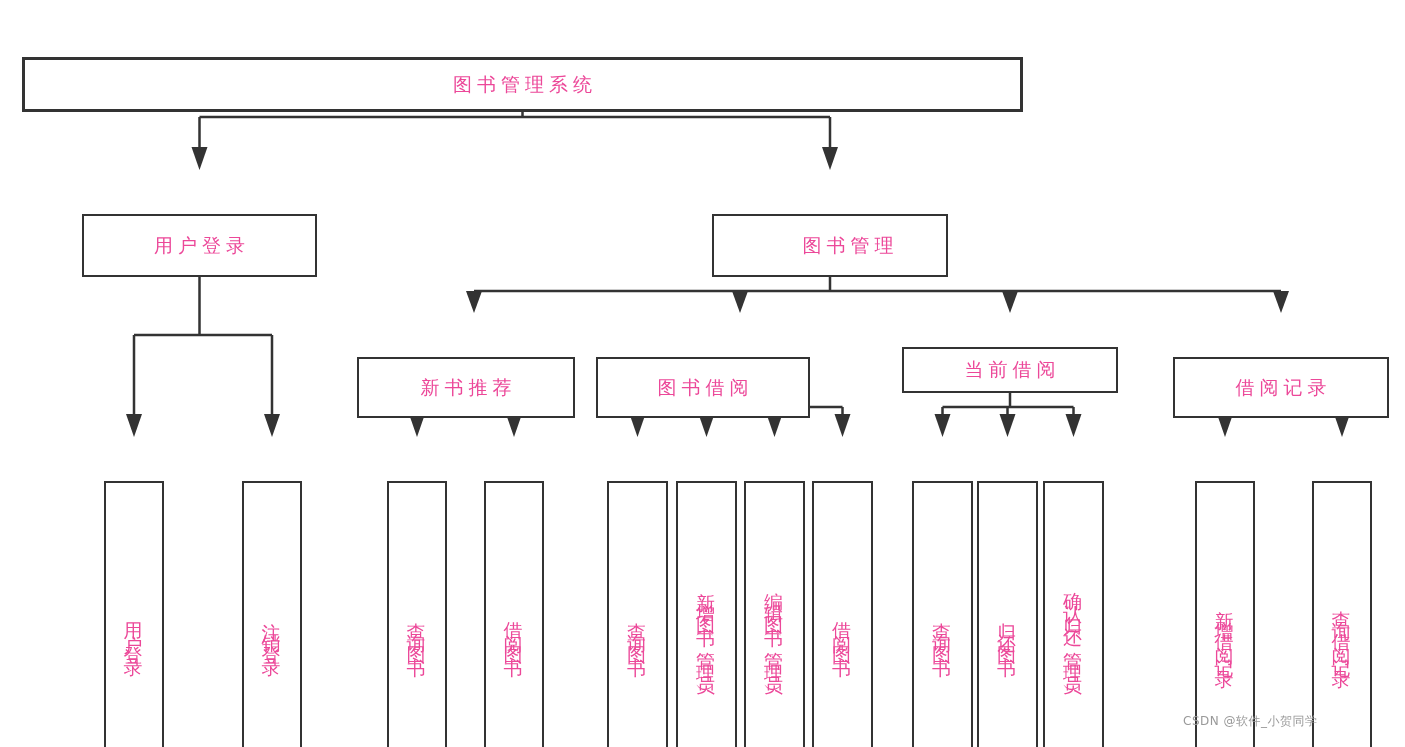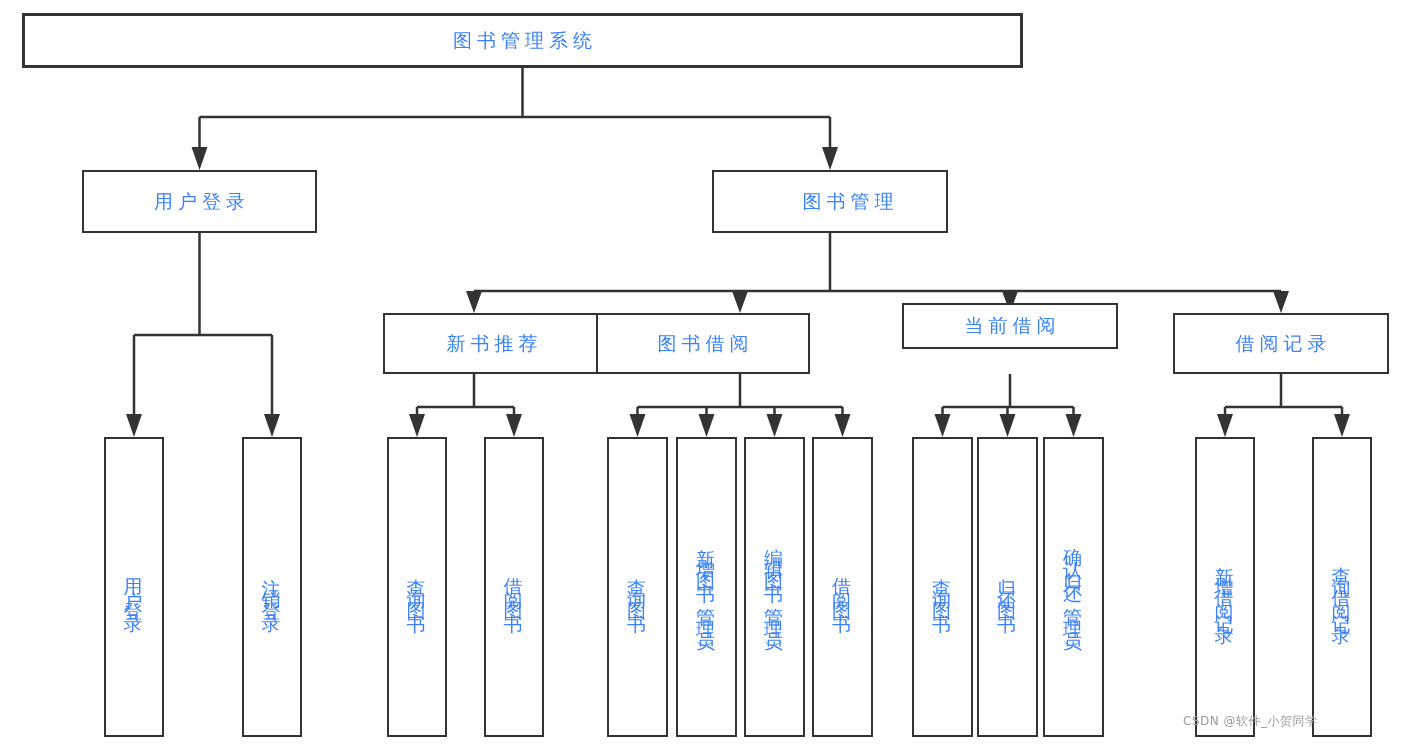--- a/index.html
+++ b/index.html
@@ -13,22 +13,23 @@
   }
   #connectors { position: absolute; left: 0; top: 0; }
   .node {
     position: absolute;
     box-sizing: border-box;
     background: #ffffff;
     border: 2.5px solid #333333;
     display: flex;
     align-items: center;
     justify-content: center;
-    color: #3b82f6;
+    color: #ec4899;
     white-space: nowrap;
+    margin-top: 44px;
   }
   .h-node { font-size: 19px; letter-spacing: 5px; text-indent: 5px; }
   .root-node { border-width: 3px; }
   .v-node {
     writing-mode: vertical-rl;
     text-orientation: mixed;
     font-size: 19px;
     letter-spacing: 12px;
     border-width: 2px;
     top: 437px;
@@ -80,21 +81,21 @@
       <polygon points="1217,414 1233,414 1225,437"></polygon>
       <polygon points="1334,414 1350,414 1342,437"></polygon>
     </g>
   </svg>
 
   <div class="node h-node root-node" style="left:22px; top:13px; width:1001px; height:55px;">图书管理系统</div>
 
   <div class="node h-node" style="left:82px; top:170px; width:235px; height:63px;">用户登录</div>
   <div class="node h-node" style="left:712px; top:170px; width:236px; height:63px;padding-left:36px;">图书管理</div>
 
-  <div class="node h-node" style="left:383px; top:313px; width:218px; height:61px;">新书推荐</div>
+  <div class="node h-node" style="left:357px; top:313px; width:218px; height:61px;">新书推荐</div>
   <div class="node h-node" style="left:596px; top:313px; width:214px; height:61px;">图书借阅</div>
   <div class="node h-node" style="left:902px; top:303px; width:216px; height:46px;">当前借阅</div>
   <div class="node h-node" style="left:1173px; top:313px; width:216px; height:61px;">借阅记录</div>
 
   <div class="node v-node" style="left:104px; width:60px;">用户登录</div>
   <div class="node v-node" style="left:242px; width:60px;">注销登录</div>
 
   <div class="node v-node" style="left:387px; width:60px;">查询图书</div>
   <div class="node v-node" style="left:484px; width:60px;">借阅图书</div>
 

